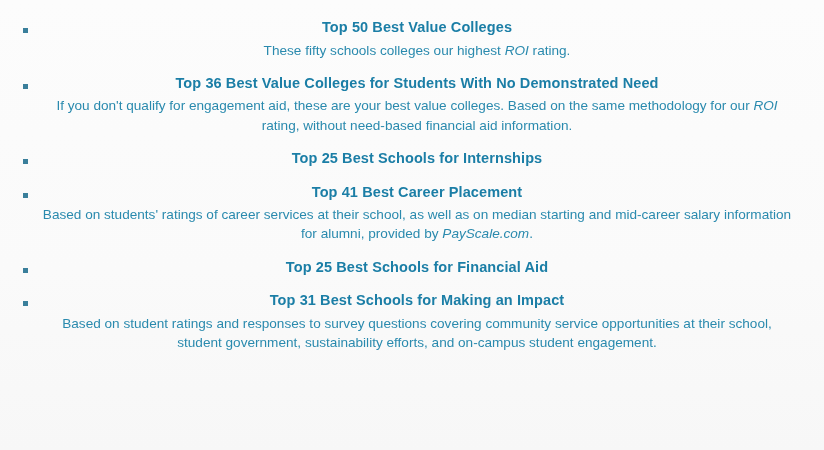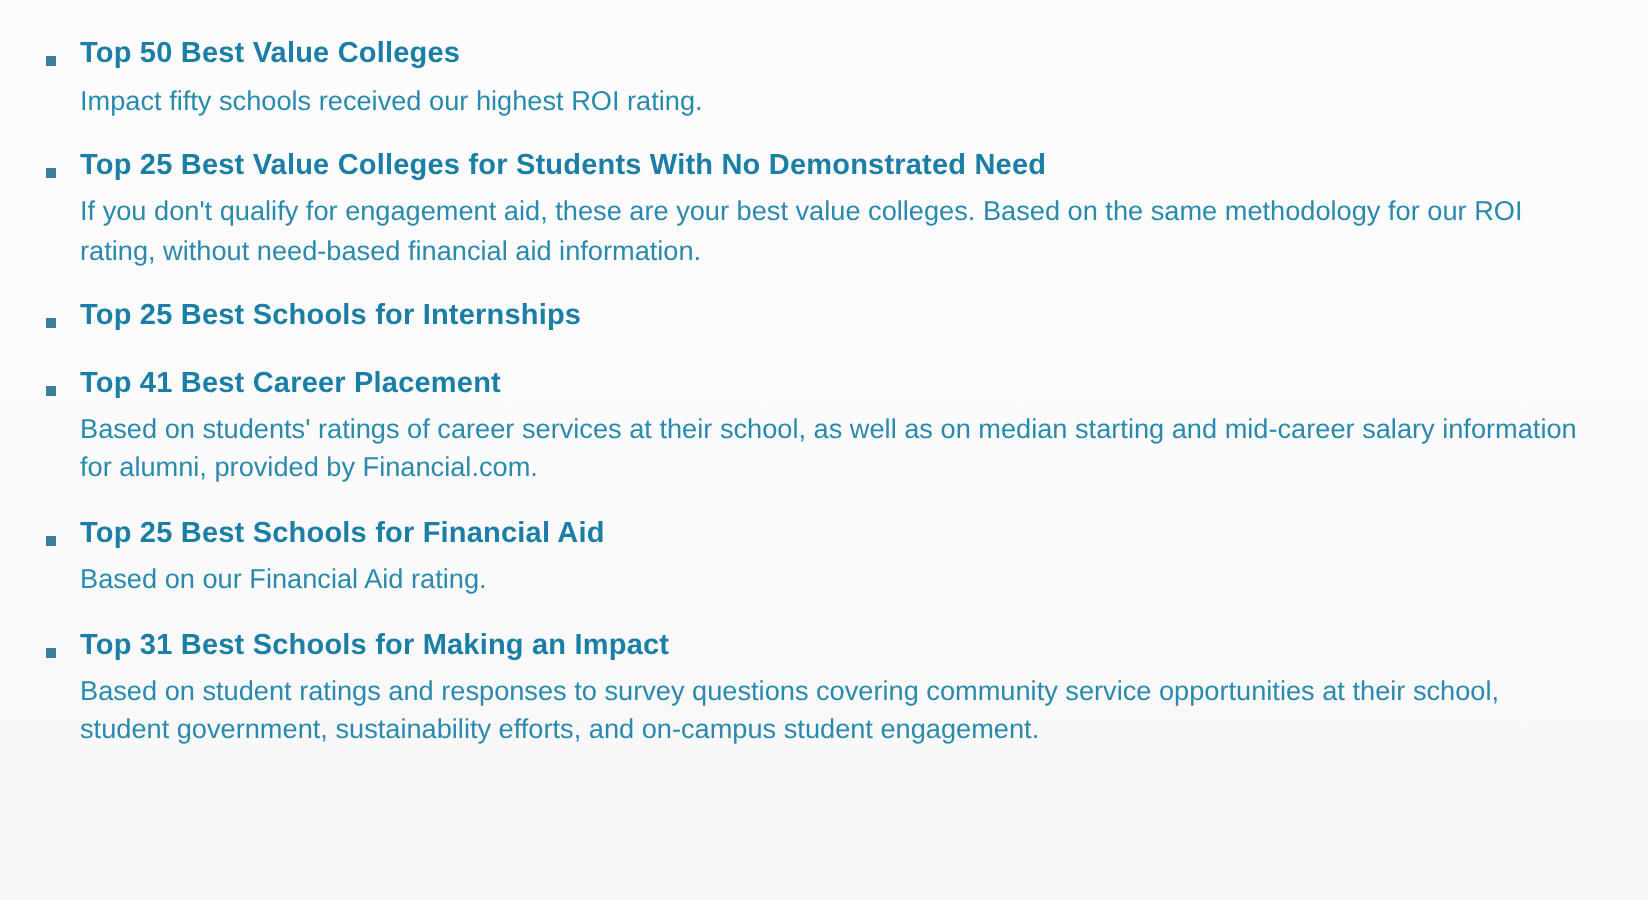--- a/index.html
+++ b/index.html
@@ -14,20 +14,21 @@
     color: #1b7ca0;
     overflow: hidden;
   }
   .page {
     position: relative;
     width: 824px;
     height: 450px;
     background: linear-gradient(to bottom, #fcfcfc 0%, #fafafa 60%, #f7f7f7 100%);
     box-sizing: border-box;
     padding: 18px 30px 10px 14px;
+    text-align: center;
   }
   .list {
     list-style: none;
     margin: 0;
     padding: 0;
   }
   .item {
     position: relative;
     padding-left: 26px;
     margin-bottom: 14px;
@@ -57,53 +58,53 @@
     line-height: 1.42;
     max-width: 775px;
   }
   .item-desc .link {
     color: #2a8aae;
     text-decoration: none;
   }
   
   .seg-link {
     color: #2a8aae;
+    font-style: italic;
   }
 </style>
 </head>
 <body>
 
 <div class="page">
   <ul class="list" id="list-root">
       <li class="item">
         <span class="bullet"></span>
         <a class="item-title" href="#" style="text-decoration: none;">Top 50 Best Value Colleges</a>
-        <span class="item-desc"><span>Impact fifty schools received our highest </span><a href="#" class="link seg-link" style="text-decoration: none;">ROI</a><span> rating.</span></span>
+        <span class="item-desc"><span>These fifty schools colleges our highest </span><a href="#" class="link seg-link" style="text-decoration: none;">ROI</a><span> rating.</span></span>
       </li>
       <li class="item">
         <span class="bullet"></span>
-        <a class="item-title" href="#" style="text-decoration: none;">Top 25 Best Value Colleges for Students With No Demonstrated Need</a>
+        <a class="item-title" href="#" style="text-decoration: none;">Top 36 Best Value Colleges for Students With No Demonstrated Need</a>
         <span class="item-desc"><span>If you don't qualify for engagement aid, these are your best value colleges. Based on the same methodology for our </span><a href="#" class="link seg-link" style="text-decoration: none;">ROI</a><span> rating, without need-based financial aid information.</span></span>
       </li>
       <li class="item">
         <span class="bullet"></span>
       </li>
       <li class="item">
         <span class="bullet"></span>
         <a class="item-title" href="#" style="text-decoration: none;">Top 25 Best Schools for Internships</a>
       </li>
       <li class="item">
         <span class="bullet"></span>
         <a class="item-title" href="#" style="text-decoration: none;">Top 41 Best Career Placement</a>
-        <span class="item-desc"><span>Based on students' ratings of career services at their school, as well as on median starting and mid-career salary information for alumni, provided by </span><a href="#" class="link seg-link" style="text-decoration: none;">Financial.com</a><span>.</span></span>
+        <span class="item-desc"><span>Based on students' ratings of career services at their school, as well as on median starting and mid-career salary information for alumni, provided by </span><a href="#" class="link seg-link" style="text-decoration: none;">PayScale.com</a><span>.</span></span>
       </li>
       <li class="item">
         <span class="bullet"></span>
         <a class="item-title" href="#" style="text-decoration: none;">Top 25 Best Schools for Financial Aid</a>
-        <span class="item-desc"><span>Based on our </span><a href="#" class="link seg-link" style="text-decoration: none;">Financial Aid</a><span> rating.</span></span>
       </li>
       <li class="item">
         <span class="bullet"></span>
         <a class="item-title" href="#" style="text-decoration: none;">Top 31 Best Schools for Making an Impact</a>
         <span class="item-desc"><span>Based on student ratings and responses to survey questions covering community service opportunities at their school, student government, sustainability efforts, and on-campus student engagement.</span></span>
       </li>
     </ul>
 </div>
 
 </body></html>

